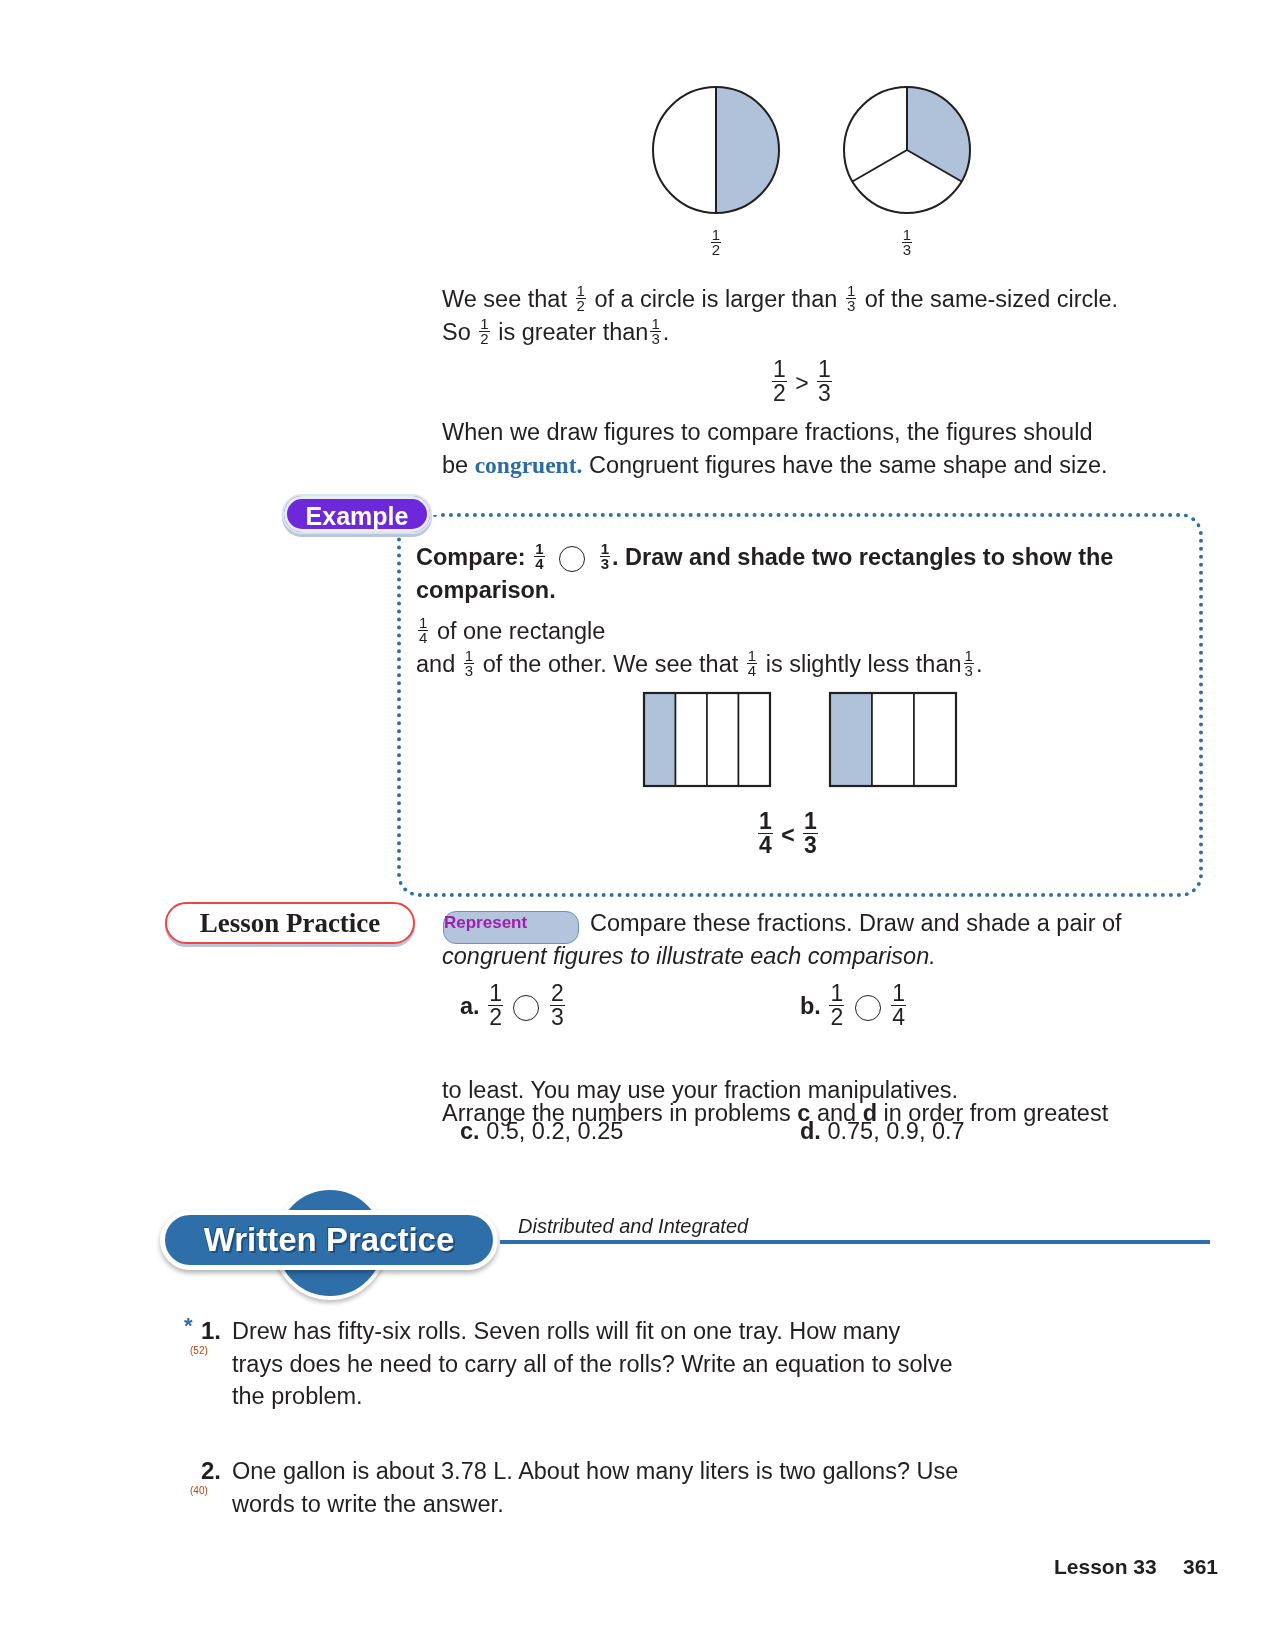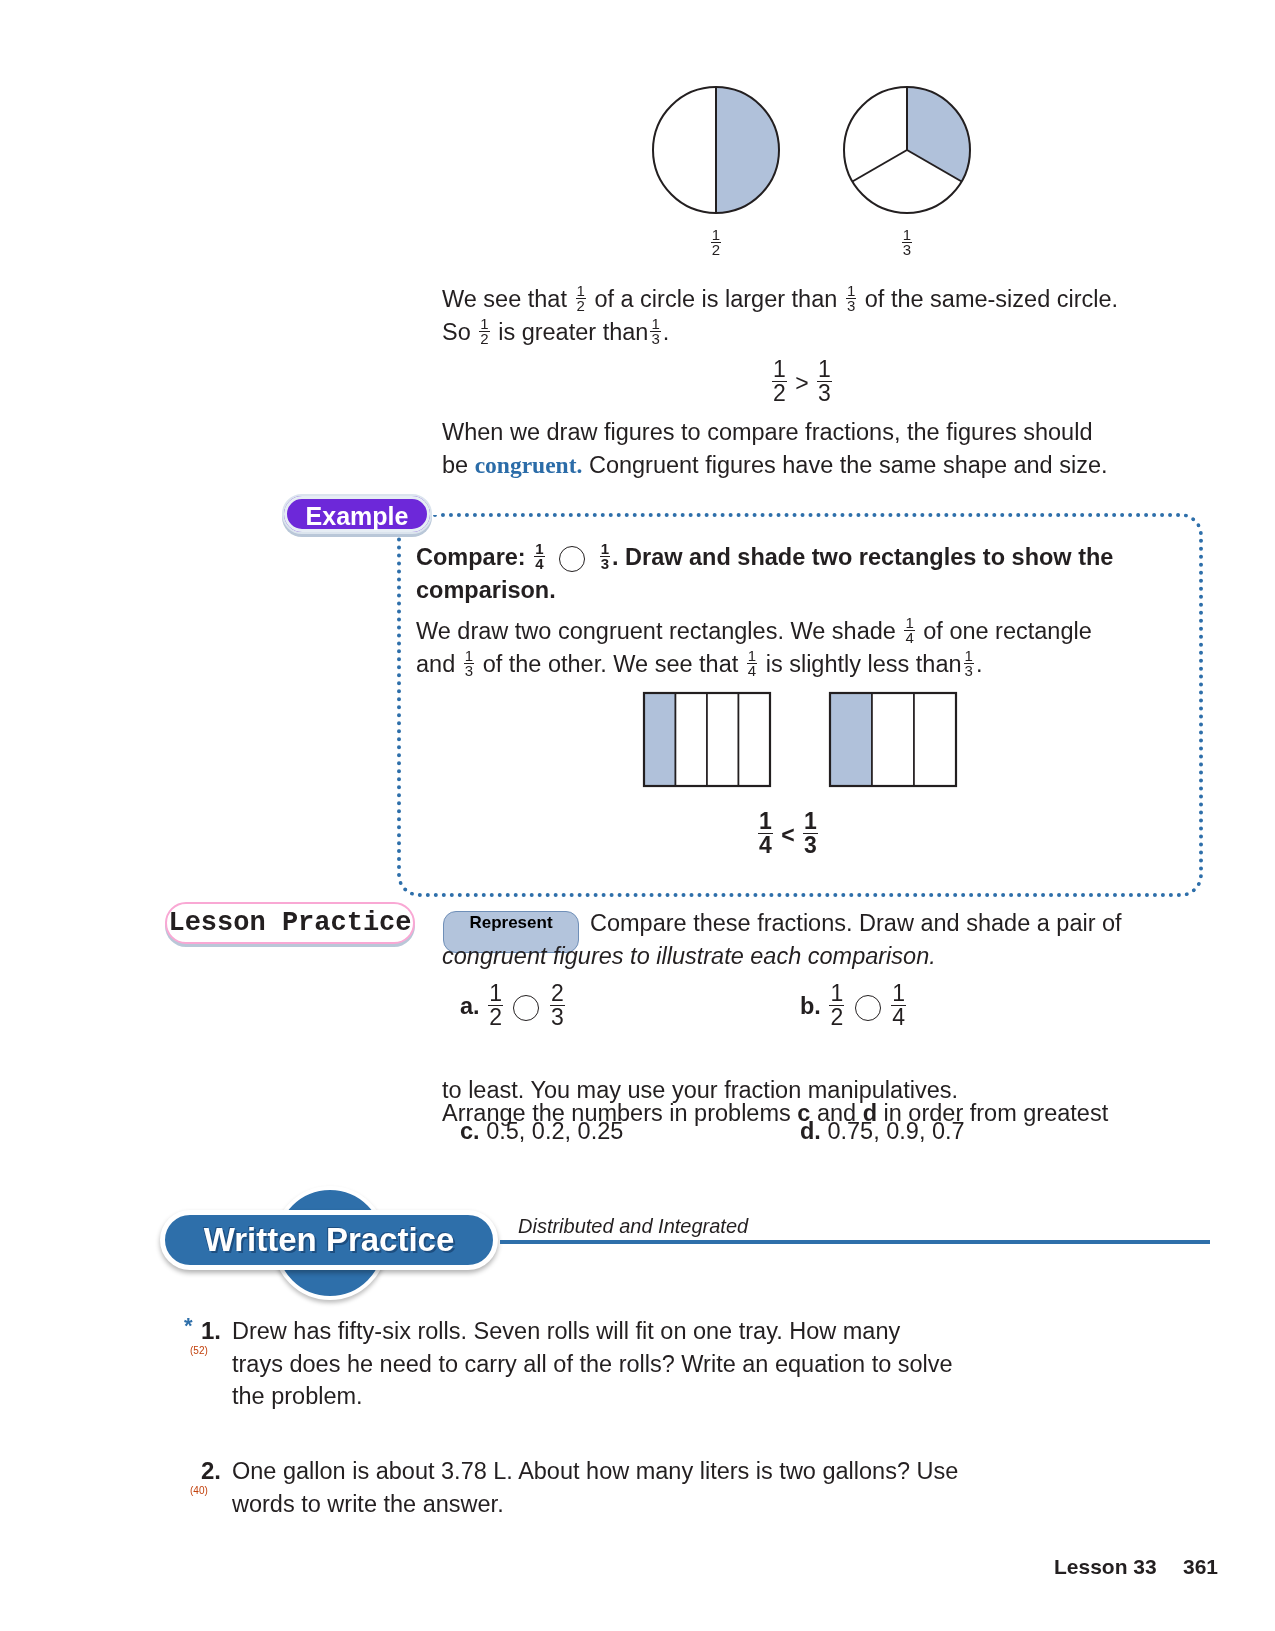--- a/index.html
+++ b/index.html
@@ -42,29 +42,29 @@
     left: 397px; top: 513px; width: 806px; height: 384px;
     border: 4px dotted #2e6faa; border-radius: 22px; box-sizing: border-box;
   }
   .example-cover {
     left: 390px; top: 505px; width: 48px; height: 10px; background: #fff;
   }
 
   
   .badge-lp {
     left: 165px; top: 902px; width: 250px; height: 42px; border-radius: 21px;
-    border: 2px solid #f9a8d4; box-sizing: border-box; background: #fff;
+    border: 2px solid #ef4444; box-sizing: border-box; background: #fff;
     box-shadow: 0 3px 0 #b9c7d8;
-    font-family: Liberation Mono, monospace; font-weight: bold; font-size: 27px;
+    font-family: Liberation Serif, serif; font-weight: bold; font-size: 27px;
     line-height: 38px; text-align: center; color: #231f20;
   }
   .badge-rep {
-    left: 443px; top: 911px; width: 136px; height: 42px; border-radius: 13px;
+    left: 443px; top: 911px; width: 136px; height: 33px; border-radius: 13px;
     background: #b3c4dc; border: 1.5px solid #6f8fb8; box-sizing: border-box;
-    font-weight: bold; font-size: 17px; line-height: 22px; text-align: center; color: #000000;
+    font-weight: bold; font-size: 17px; line-height: 22px; color: #a21caf;
   }
 
   
   .wp-circle {
     left: 273px; top: 1186px; width: 114px; height: 114px; border-radius: 50%;
     background: #2e6faa; border: 4px solid #fff; box-sizing: border-box;
     box-shadow: 0 3px 4px rgba(0,0,0,0.25);
   }
   .badge-wp {
     left: 160px; top: 1210px; width: 338px; height: 60px; border-radius: 30px;
@@ -136,21 +136,20 @@
 
 <div class="abs txt bold" style="left:416px; top:541px;">
   <span>Compare:</span>
   <span class="fr" style="font-weight:bold;"><span class="num">1</span><span>4</span></span>
   <span class="cmp-circle"></span>
   <span class="fr" style="font-weight:bold;"><span class="num">1</span><span>3</span></span><span>. Draw and shade two rectangles to show the</span>
 </div>
 <div class="abs txt bold" style="left:416px; top:574px;">comparison.</div>
 
 <div class="abs txt" style="left:416px; top:615px;">
-  <span>We draw two congruent rectangles. We shade</span>
   <span class="fr"><span class="num">1</span><span>4</span></span>
   <span>of one rectangle</span>
 </div>
 <div class="abs txt" style="left:416px; top:648px;">
   <span>and</span>
   <span class="fr"><span class="num">1</span><span>3</span></span>
   <span>of the other. We see that</span>
   <span class="fr"><span class="num">1</span><span>4</span></span>
   <span>is slightly less than</span><span class="fr"><span class="num">1</span><span>3</span></span><span>.</span>
 </div>

